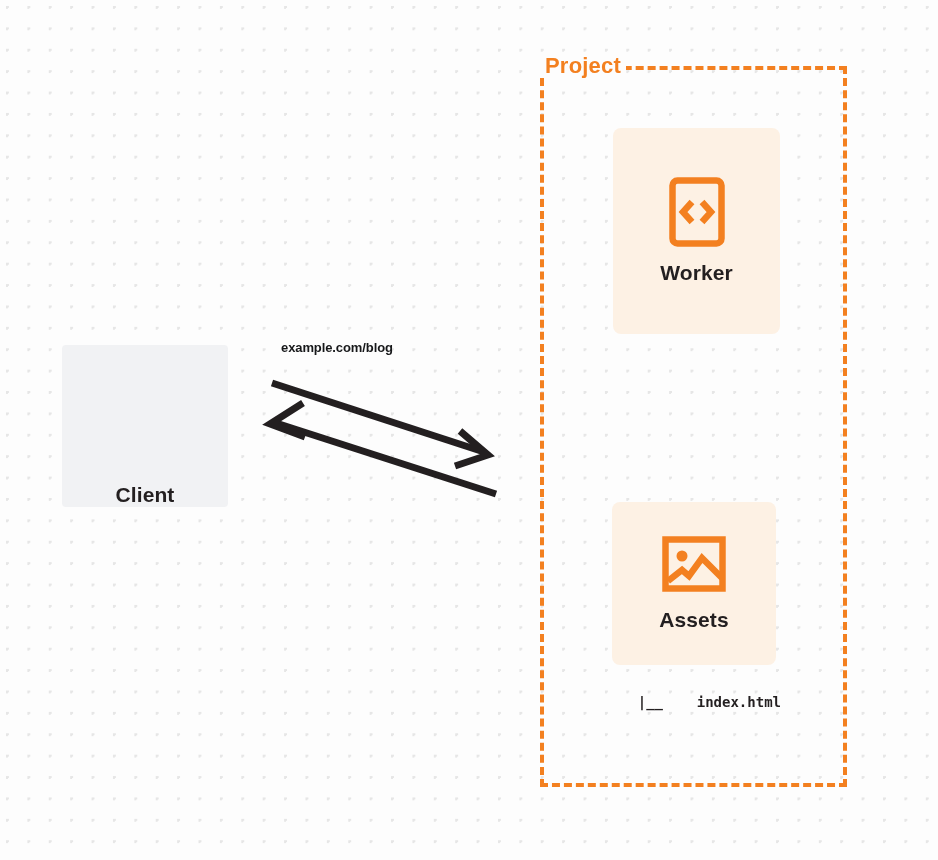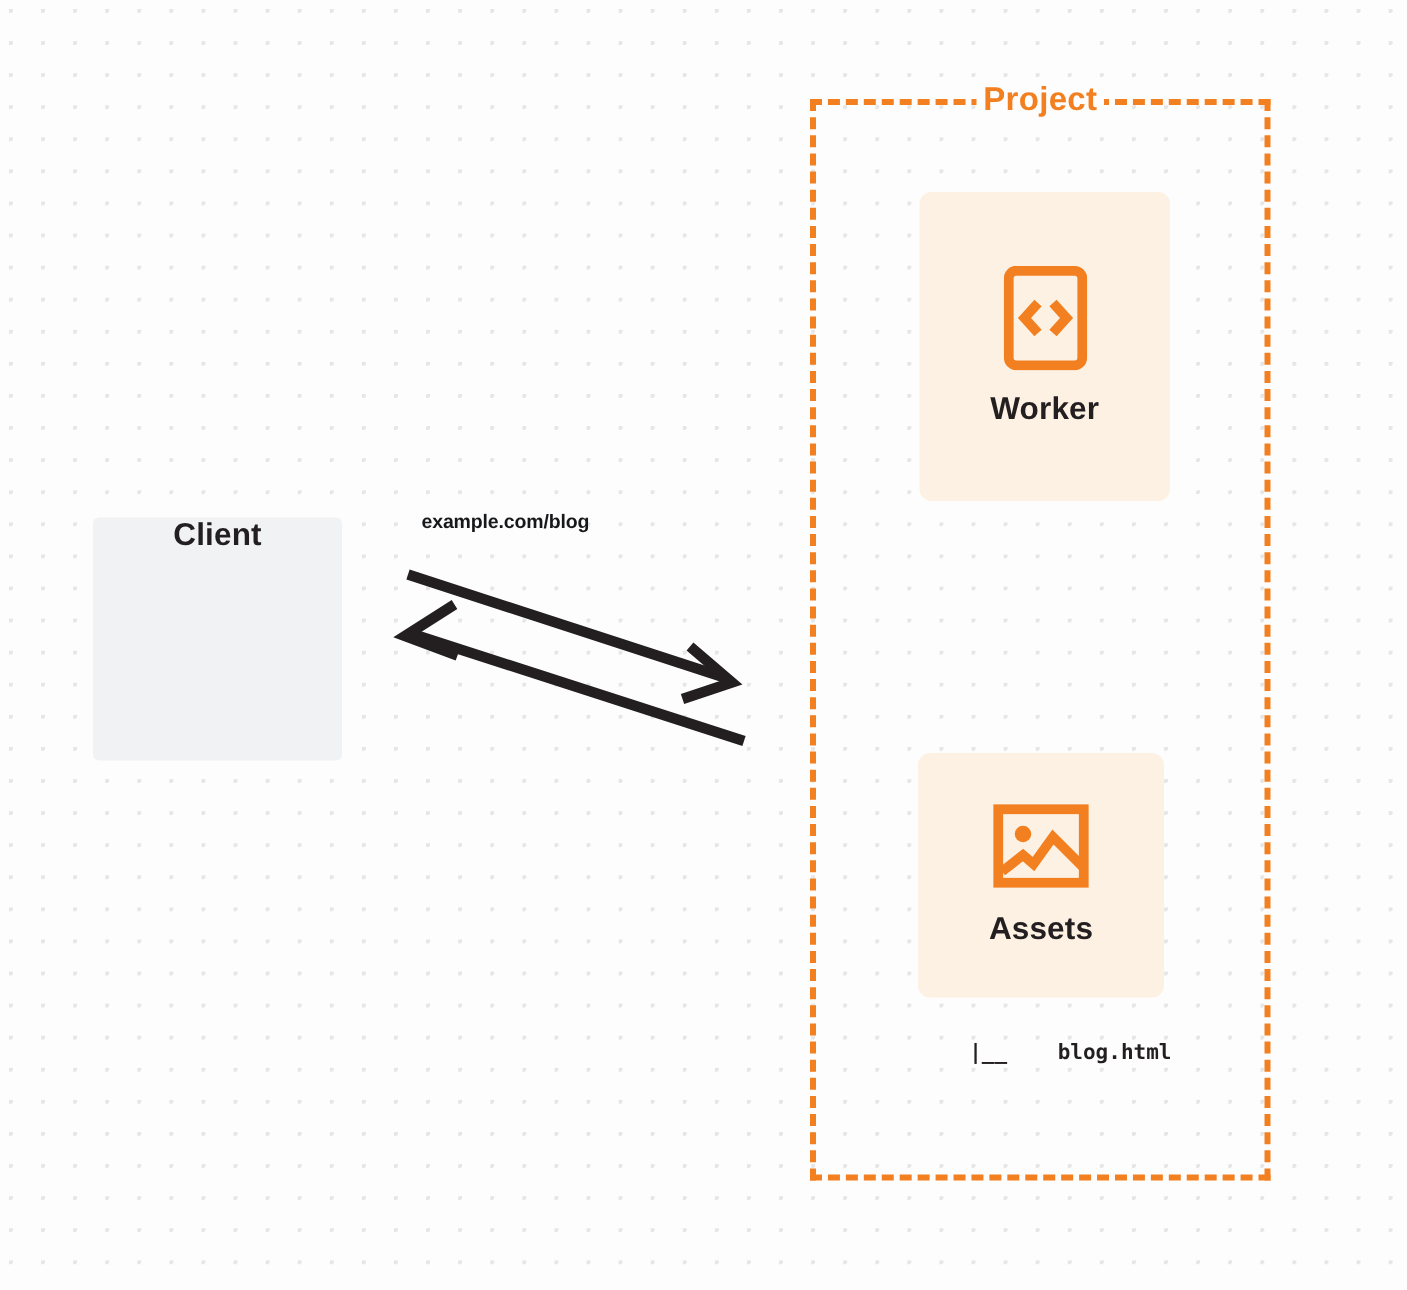--- a/index.html
+++ b/index.html
@@ -30,21 +30,21 @@
   
   #client-node {
     position: absolute;
     left: 62px;
     top: 345px;
     width: 166px;
     height: 162px;
     background: #f1f2f4;
     border-radius: 4px;
     display: flex;
-    align-items: flex-start;
+    align-items: flex-end;
     justify-content: center;
   }
   #client-node .node-label {
     font-size: 21px;
     font-weight: bold;
     color: #231f20;
     letter-spacing: 0.1px;
   }
 
   
@@ -76,21 +76,20 @@
     height: 721px;
     box-sizing: border-box;
     border: 4px dashed #f38020;
     background: transparent;
   }
   #project-title {
     position: absolute;
     left: 540px;
     top: 52px;
     width: 307px;
-    text-align: center;
     font-size: 22px;
     font-weight: bold;
     color: #f38020;
     letter-spacing: 0.2px;
     line-height: 28px;
   }
   #project-title .title-text {
     background: #fdfdfd;
     padding: 0 5px;
   }
@@ -189,17 +188,17 @@
       <svg width="64" height="56" viewBox="0 0 64 56" xmlns="http://www.w3.org/2000/svg">
         <rect x="3.5" y="3.5" width="57" height="49" fill="none" stroke="#f38020" stroke-width="6.5"></rect>
         <circle cx="20" cy="20" r="5.5" fill="#f38020"></circle>
         <polyline points="6,45 20,34 27,40 40,22 60,42" fill="none" stroke="#f38020" stroke-width="6.5" stroke-linecap="butt" stroke-linejoin="miter"></polyline>
       </svg>
     </span>
     <span class="card-label">Assets</span>
   </div>
 
   <div id="file-tree">
-    <span class="tree-row">       |__    blog.html</span>
+    <span class="tree-row">       |__    index.html</span>
     
   </div>
 
 </div>
 
 </body></html>

